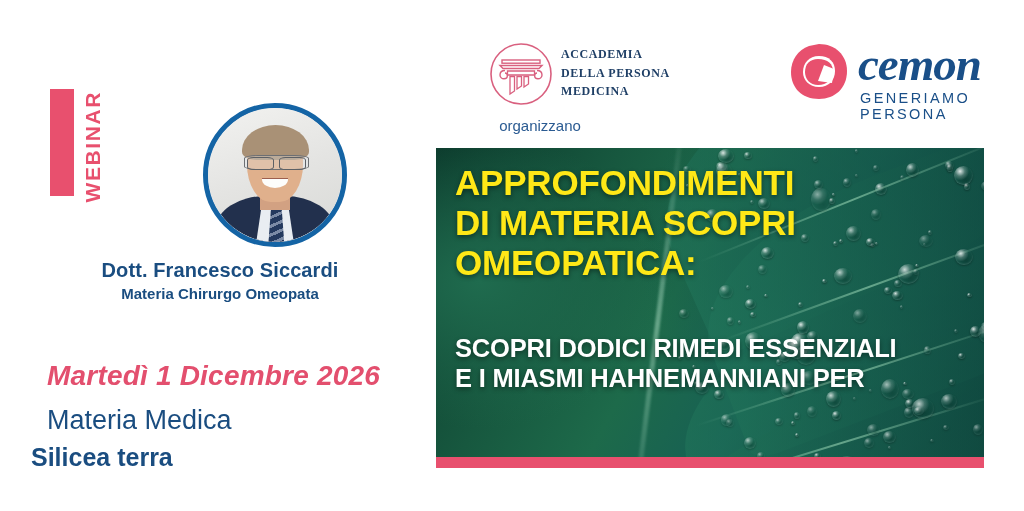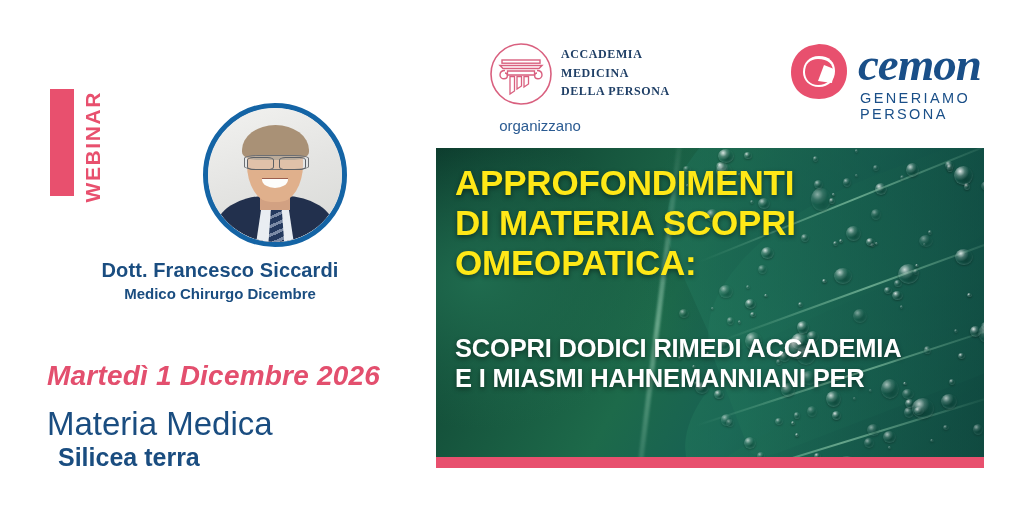--- a/index.html
+++ b/index.html
@@ -186,26 +186,26 @@
     font-size: 28px;
     font-weight: bold;
     font-style: italic;
     letter-spacing: .2px;
   }
   .event-topic {
     position: absolute;
     left: 47px;
     top: 405px;
     color: #1a4d80;
-    font-size: 33px;
+    font-size: 27px;
     font-weight: normal;
   }
   .event-remedy {
     position: absolute;
-    left: 58px;
+    left: 31px;
     top: 443px;
     color: #1a4d80;
     font-size: 25px;
     font-weight: bold;
   }
 
   
   .logo-accademia {
     position: absolute;
     left: 489px;
@@ -388,42 +388,42 @@
     <div class="ph-tie"></div>
     <div class="ph-neck"></div>
     <div class="ph-face"></div>
     <div class="ph-hair"></div>
     <div class="ph-glasses"></div>
     <div class="ph-smile"></div>
   </div>
 </div>
 
 <div class="speaker-name">Dott. Francesco Siccardi</div>
-<div class="speaker-role">Medico Chirurgo Dicembre</div>
+<div class="speaker-role">Materia Chirurgo Omeopata</div>
 
 <div class="event-date">Martedì 1 Dicembre 2026</div>
 <div class="event-topic">Materia Medica</div>
 <div class="event-remedy">Silicea terra</div>
 
 <div class="logo-accademia">
   <svg class="amp-emblem" viewBox="0 0 64 64">
     <circle cx="32" cy="32" r="30" fill="none" stroke="#d9607f" stroke-width="1.6"></circle>
     <rect x="13" y="18" width="38" height="3.2" fill="none" stroke="#d9607f" stroke-width="1.4"></rect>
     <path d="M11 23.5 L53 23.5 L50 26.5 L14 26.5 Z" fill="none" stroke="#d9607f" stroke-width="1.4"></path>
     <path d="M16 28.5 C12 28.5 11 31 11 33 C11 35.4 13 36.8 15 36.8 C17 36.8 18.4 35.4 18.4 33.6 C18.4 32 17.2 31 16 31" fill="none" stroke="#d9607f" stroke-width="1.4"></path>
     <path d="M48 28.5 C52 28.5 53 31 53 33 C53 35.4 51 36.8 49 36.8 C47 36.8 45.6 35.4 45.6 33.6 C45.6 32 46.8 31 48 31" fill="none" stroke="#d9607f" stroke-width="1.4"></path>
     <path d="M18.5 29 L45.5 29 L45.5 33 L18.5 33 Z" fill="none" stroke="#d9607f" stroke-width="1.3"></path>
     <path d="M21 34.5 L21 52 L25.5 49 L25.5 34.5 Z" fill="none" stroke="#d9607f" stroke-width="1.3"></path>
     <path d="M28 34.5 L28 47 L32.5 44 L32.5 34.5 Z" fill="none" stroke="#d9607f" stroke-width="1.3"></path>
     <path d="M35 34.5 L35 45 L39.5 42 L39.5 34.5 Z" fill="none" stroke="#d9607f" stroke-width="1.3"></path>
   </svg>
   <div class="amp-text">
     <div>ACCADEMIA</div>
+    <div>DELLA PERSONA</div>
     <div>MEDICINA</div>
-    <div>DELLA PERSONA</div>
   </div>
 </div>
 
 <div class="logo-cemon">
   <svg class="cemon-mark" viewBox="0 0 62 60">
     <path d="M31 2 C47 2 59 13 59 29 C59 46 47 57 31 57 C14 57 3 46 3 30 C3 18 10 8 21 4 Z" fill="#e8506e"></path>
     <path d="M31 14 C41 14 47 20 47 29 C47 38 41 45 31 45 C21 45 15 38 15 30 C15 21 21 14 31 14 Z" fill="#ffffff"></path>
     <path d="M30 17 C40 17 45 22 45 29.5 C45 37 39 43 30 43 C22 43 17 37 17 30 C17 22 22 17 30 17 Z" fill="#e8506e"></path>
     <path d="M36 23 L46 27 L44 41 L30 39 Z" fill="#ffffff"></path>
   </svg>
@@ -577,15 +577,15 @@
 </div>
 <div class="panel-bottom-bar"></div>
 
 <div class="panel-title">
   <span class="tl">APPROFONDIMENTI</span>
   <span class="tl">DI MATERIA SCOPRI</span>
   <span class="tl">OMEOPATICA:</span>
 </div>
 
 <div class="panel-sub">
-  <span class="sl">SCOPRI DODICI RIMEDI ACCADEMIA</span>
+  <span class="sl">SCOPRI DODICI RIMEDI ESSENZIALI</span>
   <span class="sl">E I MIASMI HAHNEMANNIANI PER</span>
 </div>
 
 </body></html>

